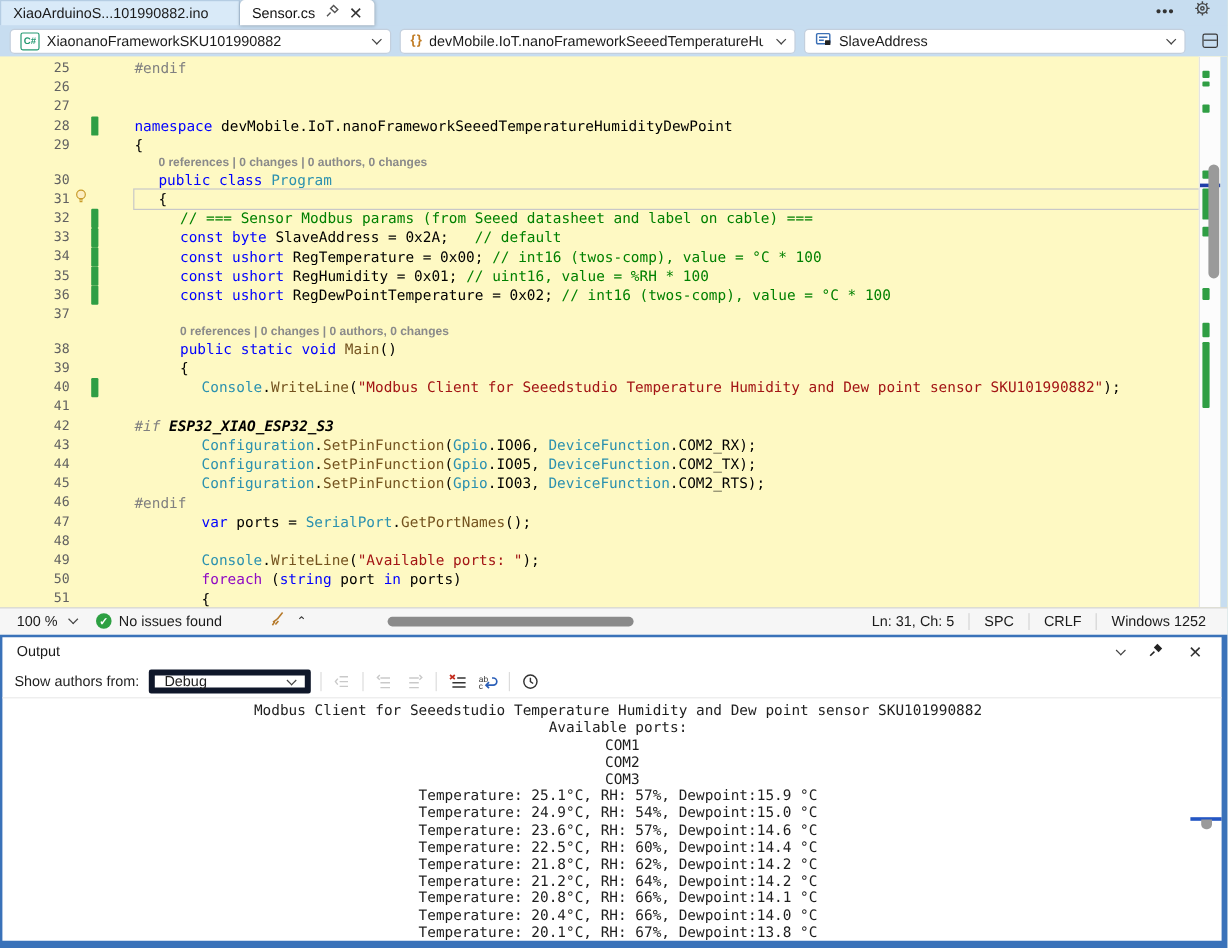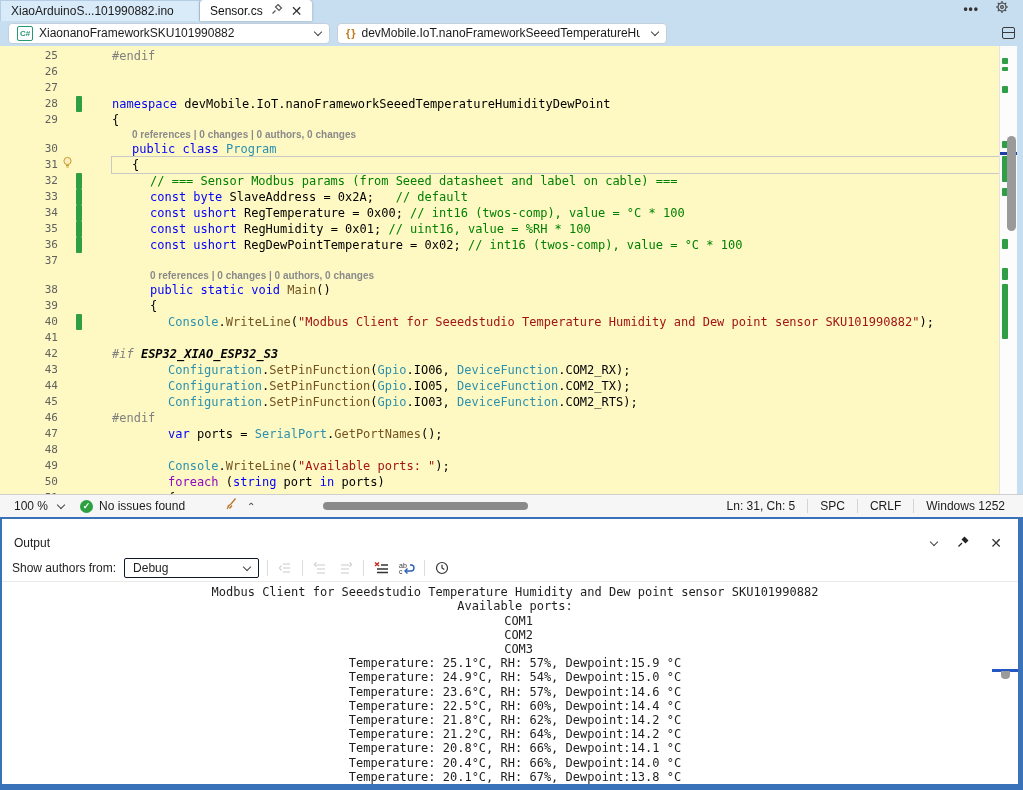--- a/index.html
+++ b/index.html
@@ -54,24 +54,24 @@
   .issues { display:flex; align-items:center; gap:6px; }
   .hscroll { flex:1; height:10px; margin:0 8px; position:relative; }
   .hthumb { position:absolute; left:12%; width:48%; top:1px; height:8px; background:#8a8a8a; border-radius:5px; }
   .sright { display:flex; align-items:center; height:100%; }
   .sright .fld { padding:0 12px; }
   .sright .sep { width:1px; height:14px; background:#d4d4d4; }
   .caret-up { font-size:10px; color:#333; }
 
   
   .outputpanel { flex:1; border:2px solid #3a72b9; border-right-width:5px; border-bottom-width:6px; background:#fff; display:flex; flex-direction:column; position:relative; }
-  .out-header { height:24px; display:flex; align-items:center; padding:0 12px; font-size:12px; color:#1b1b1b;margin-top:12px; }
+  .out-header { height:24px; display:flex; align-items:center; padding:0 12px; font-size:12px; color:#1b1b1b; }
   .out-hicons { margin-left:auto; display:flex; align-items:center; gap:20px; padding-right:4px; }
   .out-toolbar { height:27px; display:flex; align-items:center; padding:0 10px; gap:8px; border-bottom:1px solid #eaeaea; }
-  .combo { width:135px; height:20px; border:1px solid #0f172a; border-radius:2px; display:flex; align-items:center; padding:0 8px; gap:6px; background:#fff; }
+  .combo { width:135px; height:20px; border:5px solid #0f172a; border-radius:2px; display:flex; align-items:center; padding:0 8px; gap:6px; background:#fff; }
   .combo .grow { flex:1; }
   .tsep { width:1px; height:16px; background:#dcdcdc; }
   .tbtn { width:18px; height:18px; display:flex; align-items:center; justify-content:center; }
   .out-text { flex:1; overflow:hidden; padding:3px 0 0 10px; font-family:"DejaVu Sans Mono", monospace; font-size:12px; line-height:14.2px; color:#1e1e1e; white-space:pre;text-align:center; }
   .out-bluemark { position:absolute; right:0; top:150px; width:26px; height:3px; background:#2456c4; }
   .out-bluemark:after { content:""; position:absolute; top:2px; left:9px; width:9px; height:8px; background:#9a9a9a; border-radius:0 0 4px 4px; }
   .closex { font-size:14px; color:#333; }
   .icon-disabled { opacity:.45; }
 </style>
 </head>
@@ -112,20 +112,34 @@
   <div class="navbar">
     <div class="navbox nb1">
       <span class="csicon">C#</span>
       <span>XiaonanoFrameworkSKU101990882</span>
       <span class="grow"></span>
         <span class="chev"></span>
     </div>
     <div class="navbox nb2">
       <span class="nsicon">{ }</span>
       <span style="white-space:nowrap;overflow:hidden;">devMobile.IoT.nanoFrameworkSeeedTemperatureHumic</span>
+      <span class="grow"></span>
+        <span class="chev"></span>
+    </div>
+    <div class="navbox nb3">
+      <span>
+        <svg width="14" height="13" viewBox="0 0 14 13">
+            <g stroke="#3b6fb5" stroke-width="1.2" fill="none">
+              <rect x="1.5" y="2" width="11" height="8.5" rx="1"></rect>
+              <path d="M3.5 5h7M3.5 7.5h4"></path>
+            </g>
+            <rect x="8.5" y="7.5" width="4.5" height="4" rx="0.5" fill="#222"></rect>
+          </svg>
+      </span>
+      <span>SlaveAddress</span>
       <span class="grow"></span>
         <span class="chev"></span>
     </div>
     <span class="grow" style="flex:1"></span>
     <span class="splitbox"></span>
   </div>
 
   <div class="editor">
     <div class="code">
         <div class="row"><span class="gut-ln">25</span><span class="gut-bulb"></span><span class="gut-bar"></span><span class="content" style="padding-left: 0px;"><span class="tok-pp">#endif</span></span></div>

